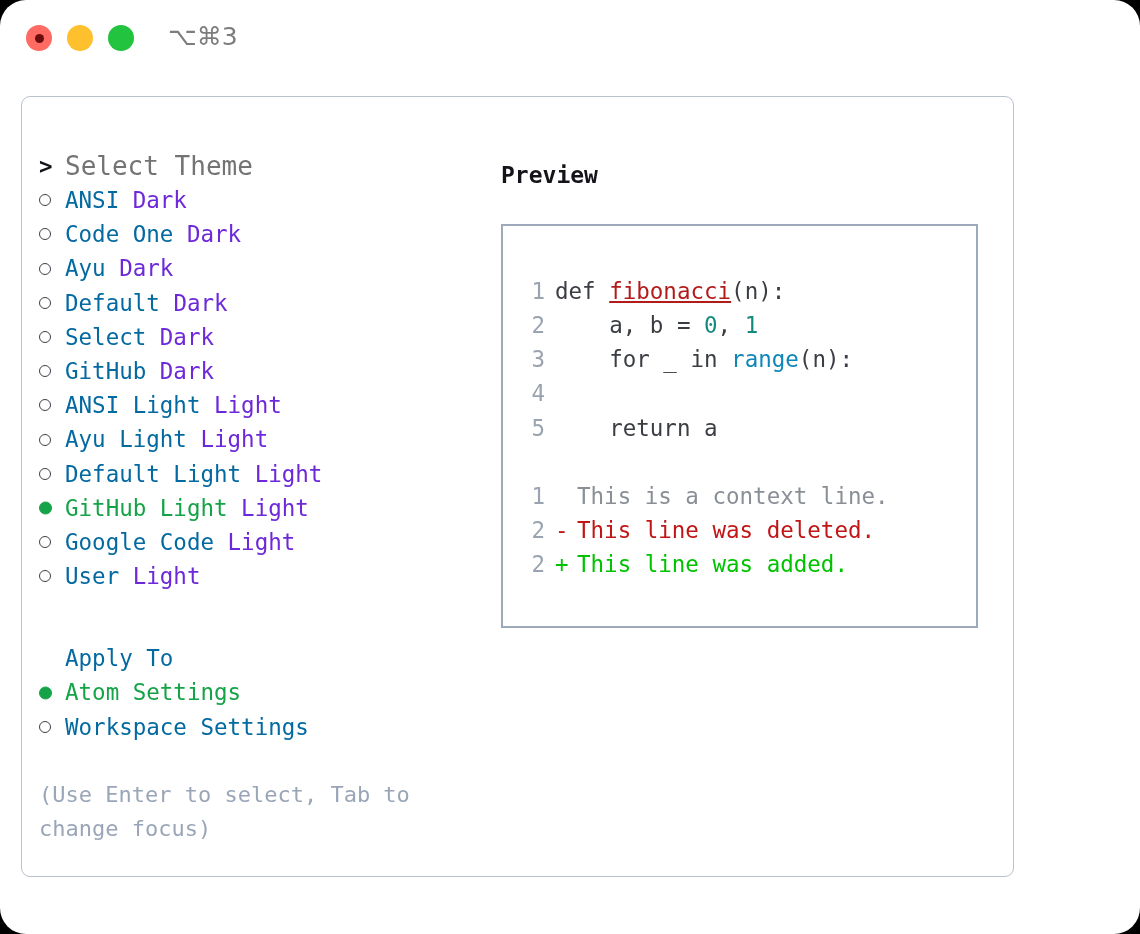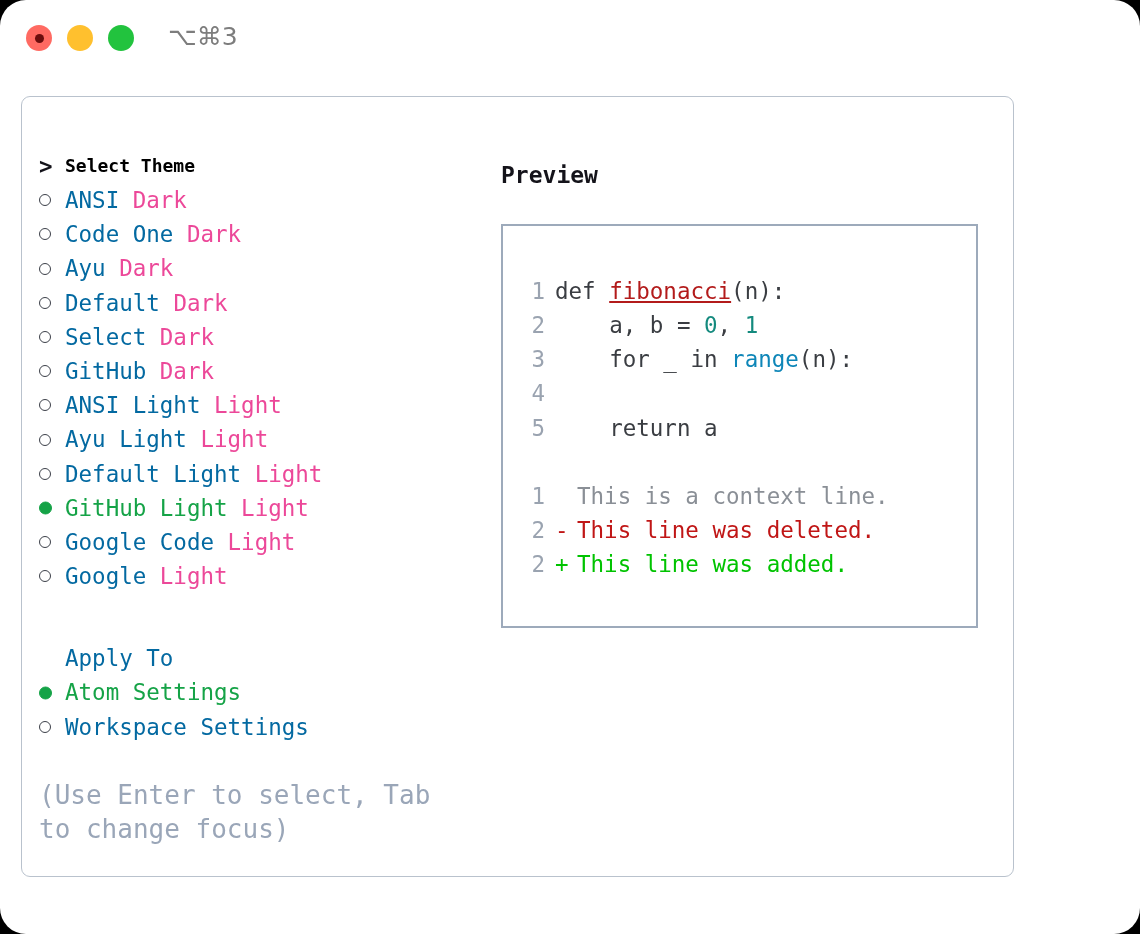--- a/index.html
+++ b/index.html
@@ -126,34 +126,34 @@
   }
   .bullet.filled::before {
     background: #15a347;
     border-color: #15a347;
     width: 13px;
     height: 13px;
   }
   .bullet.none::before { display: none; }
 
   .header-text {
-    font-weight: bold;
-    color: #000000;
-    font-size: 18px;
+    font-weight: normal;
+    color: #737373;
+    font-size: 26px;
   }
   .name      { color: #0369a1; }
   .name.sel  { color: #15a347; }
-  .variant   { color: #ec4899; }
+  .variant   { color: #6d28d9; }
   .gap       { color: transparent; }
 
   .section-gap { height: 48px; }
 
   .hint {
     margin-top: 34px;
-    font-size: 26px;
+    font-size: 22px;
     line-height: 34px;
     color: #9aa6b8;
     width: 400px;
   }
 
   
   .right-col {
     position: absolute;
     left: 479px;
     top: 67px;
@@ -237,21 +237,21 @@
           <div class="row"><span class="bullet"></span><span class="name">Code One</span><span class="gap"> </span><span class="variant">Dark</span></div>
           <div class="row"><span class="bullet"></span><span class="name">Ayu</span><span class="gap"> </span><span class="variant">Dark</span></div>
           <div class="row"><span class="bullet"></span><span class="name">Default</span><span class="gap"> </span><span class="variant">Dark</span></div>
           <div class="row"><span class="bullet"></span><span class="name">Select</span><span class="gap"> </span><span class="variant">Dark</span></div>
           <div class="row"><span class="bullet"></span><span class="name">GitHub</span><span class="gap"> </span><span class="variant">Dark</span></div>
           <div class="row"><span class="bullet"></span><span class="name">ANSI Light</span><span class="gap"> </span><span class="variant">Light</span></div>
           <div class="row"><span class="bullet"></span><span class="name">Ayu Light</span><span class="gap"> </span><span class="variant">Light</span></div>
           <div class="row"><span class="bullet"></span><span class="name">Default Light</span><span class="gap"> </span><span class="variant">Light</span></div>
           <div class="row"><span class="bullet filled"></span><span class="name sel">GitHub Light</span><span class="gap"> </span><span class="variant">Light</span></div>
           <div class="row"><span class="bullet"></span><span class="name">Google Code</span><span class="gap"> </span><span class="variant">Light</span></div>
-          <div class="row"><span class="bullet"></span><span class="name">Google</span><span class="gap"> </span><span class="variant">Light</span></div>
+          <div class="row"><span class="bullet"></span><span class="name">User</span><span class="gap"> </span><span class="variant">Light</span></div>
         </div>
 
       <div class="section-gap"></div>
 
       <div class="row">
         <span class="bullet none"></span>
         <span class="name">Apply To</span>
       </div>
 
       <div id="apply-rows">

